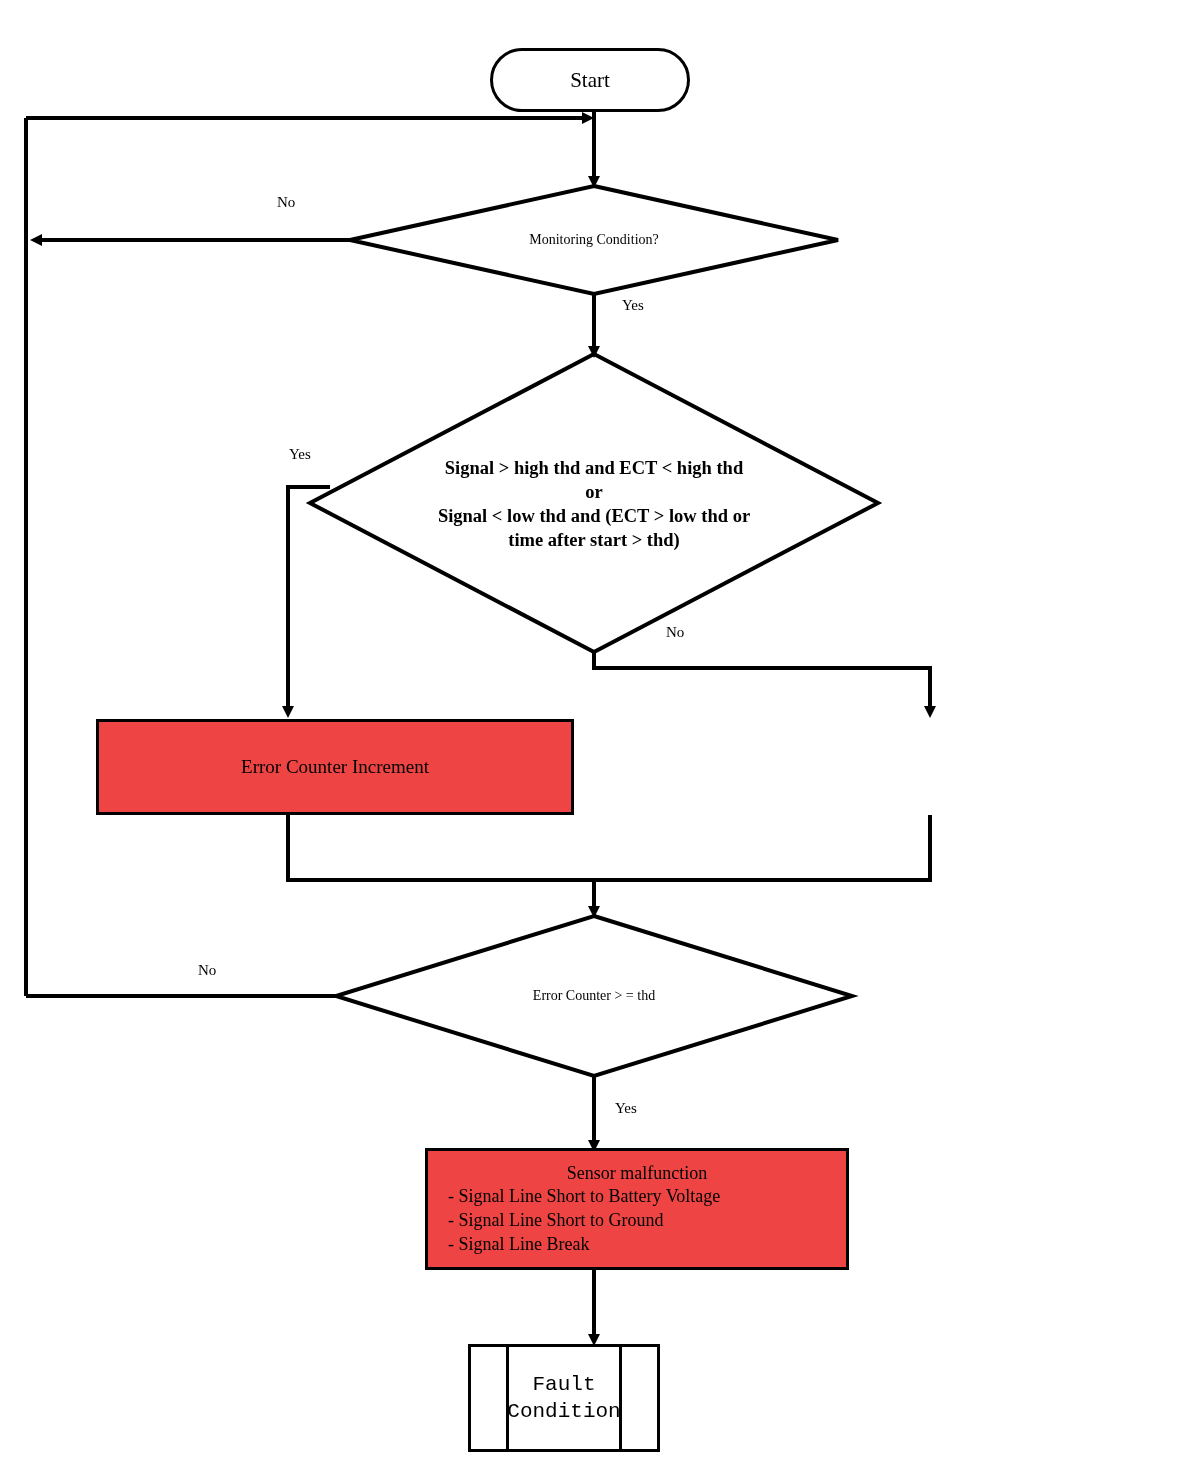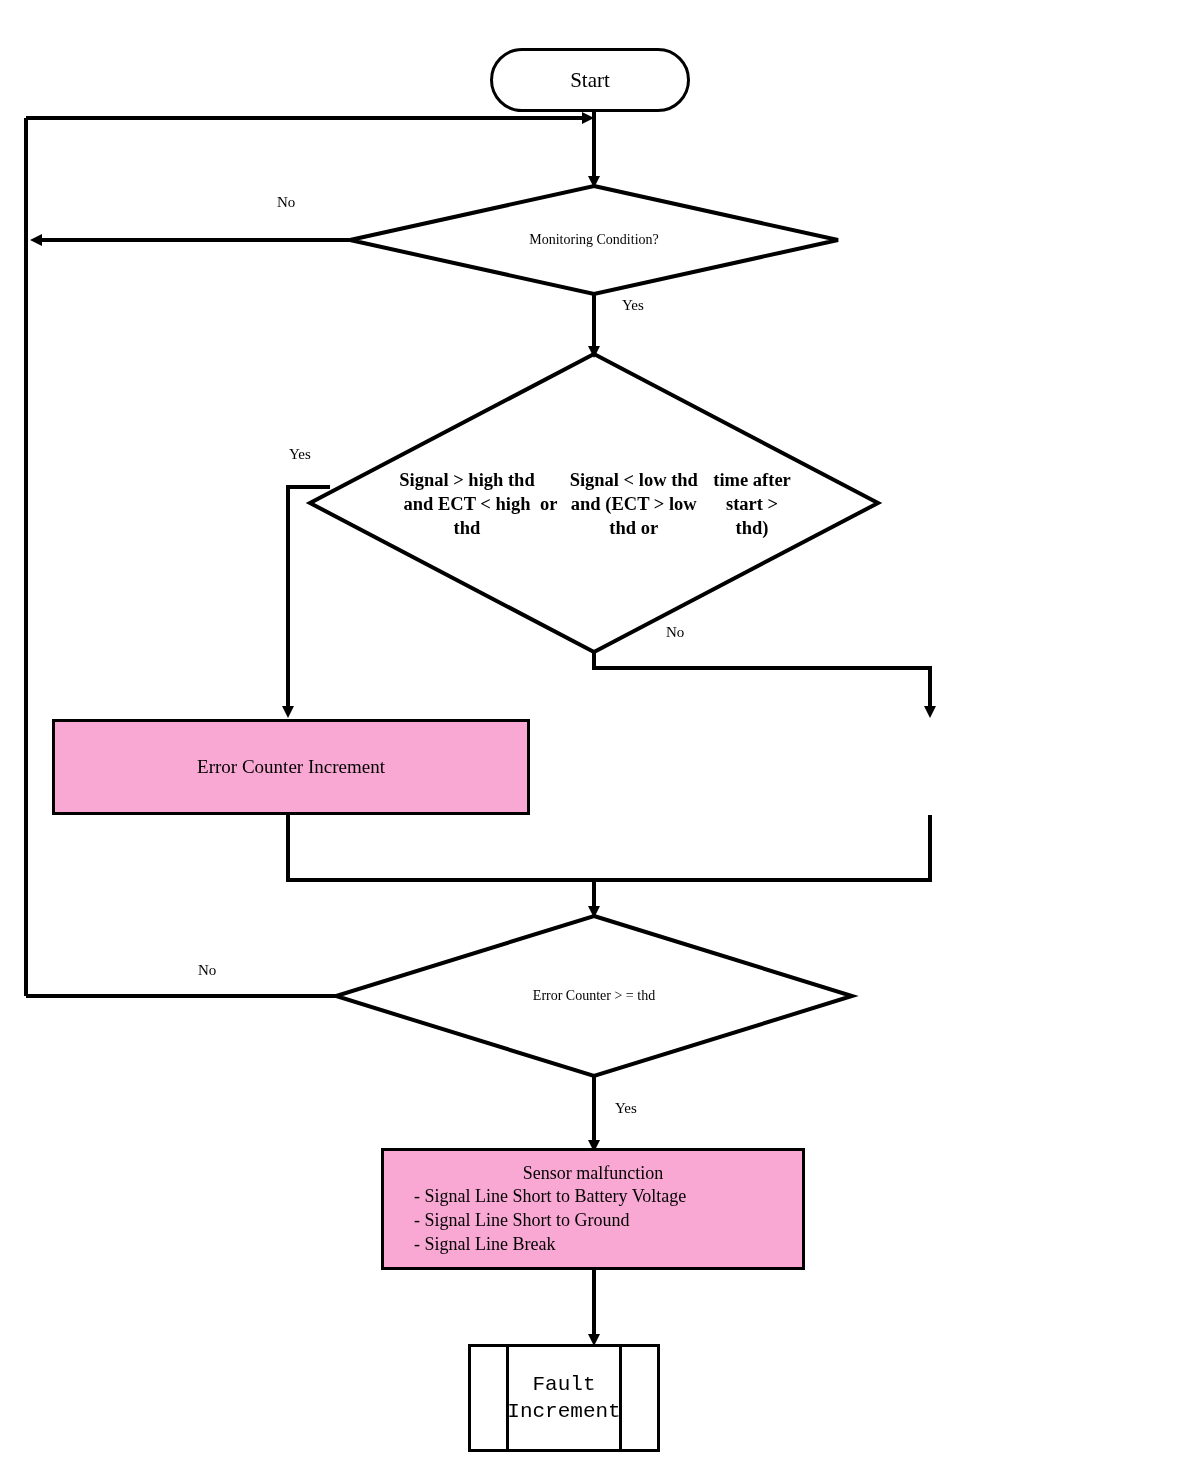--- a/index.html
+++ b/index.html
@@ -37,22 +37,23 @@
   
   .terminator {
     border: 3px solid #000;
     border-radius: 999px;
     background: #fff;
     font-size: 21px;
   }
   
   .process {
     border: 3px solid #000;
-    background: #f9a8d4;
+    background: #ef4444;
     font-size: 19px;
+    margin-left: 44px;
   }
   
   .predef {
     border: 3px solid #000;
     background: #fff;
     font-size: 21px;
   }
   .predef .bar {
     position: absolute;
     top: 0;
@@ -83,21 +84,21 @@
     font-size: 18.5px;
   }
   
   .edge-label {
     position: absolute;
     font-size: 15px;
     white-space: nowrap;
   }
   .malfunction-inner {
     width: 100%;
-    padding: 0 14px;
+    padding: 0 4px;
     box-sizing: border-box;
     font-size: 18px;
     line-height: 1.32;
   }
   .malfunction-title {
     text-align: center;
   }
   .malfunction-list {
     text-align: left;
     padding-left: 16px;
@@ -153,21 +154,21 @@
   </svg>
 
   <div class="node terminator" style="left:490px; top:12px; width:200px; height:64px;margin-top:36px;">
     <span>Start</span>
   </div>
 
   <div class="diamond-label" style="left:414px; top:216px; width:360px; height:48px;">
     <span>Monitoring Condition?</span>
   </div>
 
-  <div class="diamond-label bold" style="left:394px; top:444px; width:400px; height:120px; flex-direction:row;">
+  <div class="diamond-label bold" style="left:394px; top:444px; width:400px; height:120px; flex-direction:column;">
     <span>Signal &gt; high thd and ECT &lt; high thd</span>
     <span>or</span>
     <span>Signal &lt; low thd and (ECT &gt; low thd or</span>
     <span>time after start &gt; thd)</span>
   </div>
 
   <div class="node process" style="left:52px; top:719px; width:478px; height:96px;">
     <span>Error Counter Increment</span>
   </div>
 
@@ -185,21 +186,21 @@
         <div>- Signal Line Break</div>
       </div>
     </div>
   </div>
 
   <div class="node predef" style="left:468px; top:1344px; width:192px; height:108px;font-family:Liberation Mono, monospace;">
     <span class="bar left"></span>
     <span class="bar right"></span>
     <span class="predef-label">
       <span>Fault</span><br>
-      <span>Increment</span>
+      <span>Condition</span>
     </span>
   </div>
 
   <div class="edge-label" style="left:277px; top:194px;">No</div>
 
   <div class="edge-label" style="left:622px; top:297px;">Yes</div>
 
   <div class="edge-label" style="left:289px; top:446px;">Yes</div>
 
   <div class="edge-label" style="left:666px; top:624px;">No</div>

